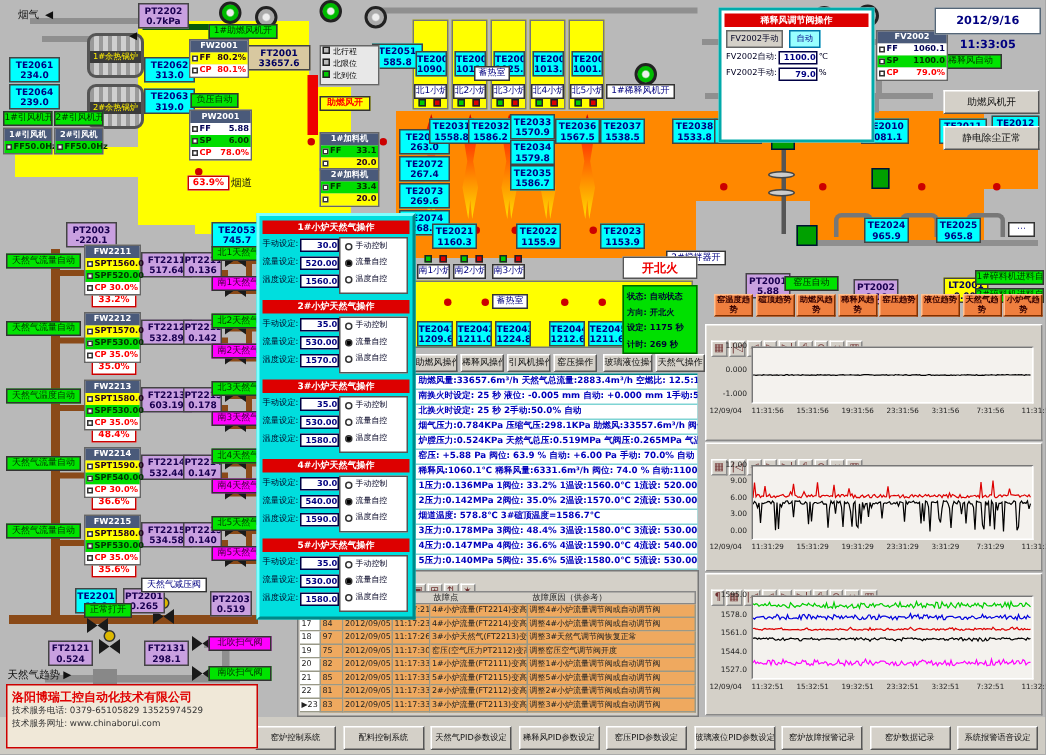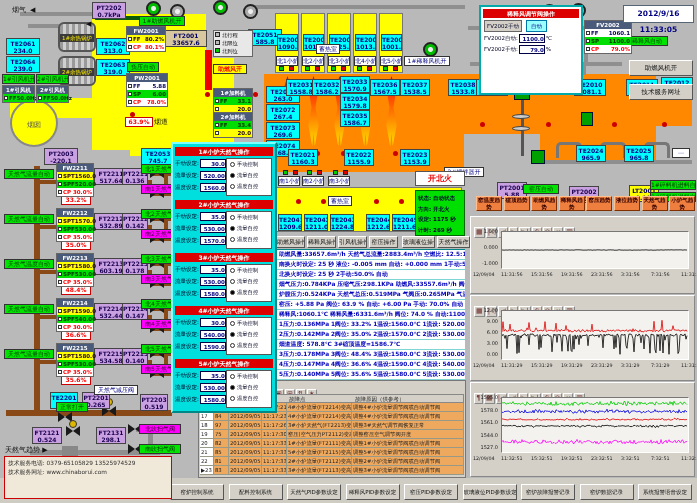--- a/index.html
+++ b/index.html
@@ -75,20 +75,21 @@
   .company .l2{color:#333;font-size:5.8px;line-height:9px;}
   .dt{position:absolute;left:623px;top:5px;width:71px;height:18px;background:#fff;border:1px solid #567;
       color:#000080;font-weight:bold;font-size:7.5px;line-height:16px;text-align:center;z-index:6;}
 </style>
 </head>
 <body>
 
 <div id="app">
   <div class="dt">2012/9/16 11:33:05</div>
   <div class="company">
+    <div class="l1">洛阳博瑞工控自动化技术有限公司</div>
     <div class="l2">技术服务电话: 0379-65105829  13525974529</div>
     <div class="l2">技术服务网址: www.chinaborui.com</div>
   </div>
 <div class="rect abs" style="left: 92px; top: 14px; width: 40px; height: 136px; background: rgb(255, 255, 0);"></div>
     <div class="rect abs" style="left: 130px; top: 14px; width: 76px; height: 142px; background: rgb(255, 255, 0);"></div>
     <div class="rect abs" style="left: 10px; top: 98px; width: 84px; height: 20px; background: rgb(255, 255, 0);"></div>
     <div class="rect abs" style="left: 176px; top: 58px; width: 58px; height: 98px; background: rgb(255, 255, 0);"></div>
     <div class="rect abs" style="left: 95px; top: 16px; width: 80px; height: 4px; background: rgb(10, 90, 10);"></div>
     <div class="rect abs" style="left: 264px; top: 74px; width: 392px; height: 60px; background: rgb(255, 136, 0);"></div>
     <div class="rect abs" style="left: 264px; top: 134px; width: 200px; height: 38px; background: rgb(255, 136, 0);"></div>
@@ -133,21 +134,20 @@
     <div class="rect abs" style="left: 470px; top: 62px; width: 152px; height: 4px; background: rgb(143, 143, 143);"></div>
     <div class="rect abs" style="left: 518px; top: 66px; width: 8px; height: 9px; background: rgb(143, 143, 143);"></div>
     <div class="rect abs" style="left: 548px; top: 66px; width: 8px; height: 9px; background: rgb(143, 143, 143);"></div>
     <div class="rect abs" style="left: 578px; top: 66px; width: 8px; height: 9px; background: rgb(143, 143, 143);"></div>
     <div class="rect abs" style="left: 540px; top: 160px; width: 152px; height: 4px; background: rgb(143, 143, 143);"></div>
     <div class="rect abs" style="left: 20px; top: 12px; width: 78px; height: 4px; background: rgb(143, 143, 143);"></div>
     <div class="rect abs" style="left: 28px; top: 24px; width: 66px; height: 4px; background: rgb(143, 143, 143);"></div>
     <div class="rect abs" style="left: 62px; top: 446px; width: 16px; height: 12px; background: rgb(136, 136, 136);"></div>
     <div class="rect abs" style="left: 0px; top: 478px; width: 697px; height: 25px; background: rgb(207, 204, 196);"></div>
     <div class="rect abs" style="left: 198px; top: 380px; width: 268px; height: 98px; background: rgb(212, 208, 200); border: 1px solid rgb(119, 119, 119);"></div>
-    <div class="circle" style="left: 10px; top: 99px; width: 48px; height: 48px; background: rgb(255, 255, 0); border: 2px solid rgb(136, 136, 136); color: rgb(85, 85, 85); font: 7px / 48px &quot;DejaVu Sans&quot;, sans-serif; text-align: center;">烟囱</div>
     <div class="hx" style="left: 58px; top: 22px;">
       <span>1#余热锅炉</span>
     </div>
     <div class="hx" style="left: 58px; top: 56px;">
       <span>2#余热锅炉</span>
     </div>
     <div class="flame" style="left: 281px; top: 76px;"></div>
     <div class="flame" style="left: 307px; top: 76px;"></div>
     <div class="flame" style="left: 333px; top: 76px;"></div>
     <div class="flame" style="left: 359px; top: 76px;"></div>
@@ -541,21 +541,21 @@
         <span class="pin">1100.0</span>
         <span>℃</span>
       </div>
       <div class="prow">
         <span>FV2002手动:</span>
         <span class="pin">79.0</span>
         <span>%</span>
       </div>
     </div>
     <div class="btn" style="left: 629px; top: 60px; width: 64px; height: 16px; font-size: 6.5px; line-height: 14px;">助燃风机开</div>
-    <div class="btn" style="left: 629px; top: 84px; width: 64px; height: 16px; font-size: 6.5px; line-height: 14px;">技术服务网址</div>
+    <div class="btn" style="left: 629px; top: 84px; width: 64px; height: 16px; font-size: 6.5px; line-height: 14px;">静电除尘正常</div>
     <div class="popup" style="left: 171px; top: 142px; width: 106px; height: 271px;">
       <div style="position: absolute; left: 2px; top: 3px; width: 98px; height: 51px;">
         <div class="ptitle" style="margin: 0px;">1#小炉天然气操作</div>
         <div class="prow" style="margin: 2px 0px 0px;">
           <span>手动设定:</span>
           <span class="pin">30.0</span>
           <span>%</span>
         </div>
         <div class="prow" style="margin: 2px 0px 0px;">
           <span>流量设定:</span>

